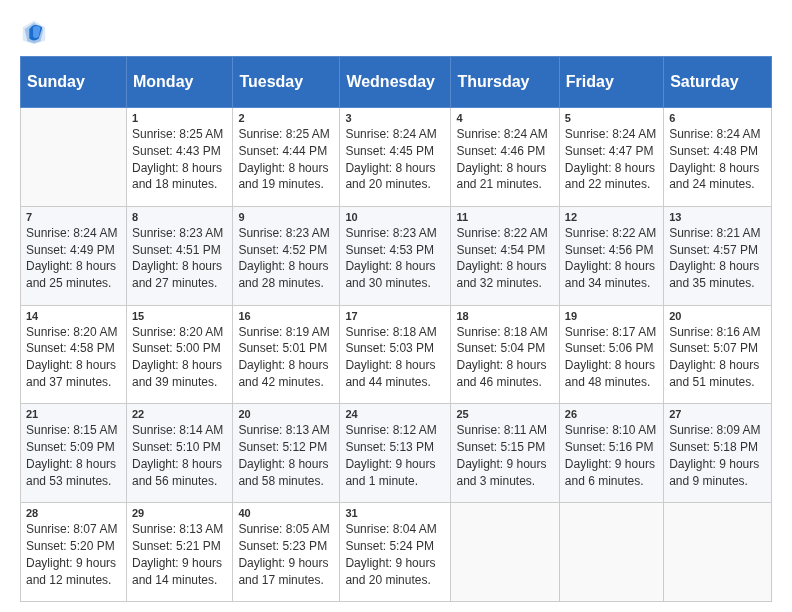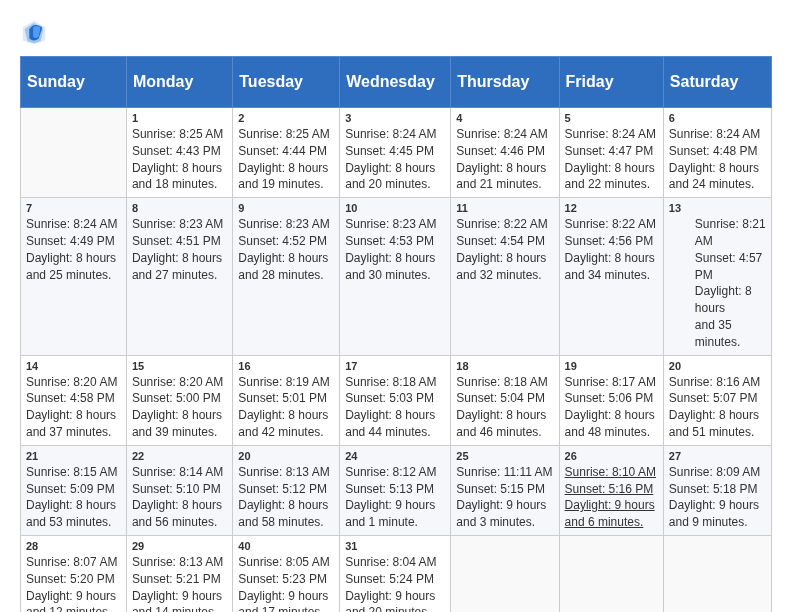--- a/index.html
+++ b/index.html
@@ -222,21 +222,21 @@
           </td>
           <td>
             <span class="day-number">12</span>
             <div class="day-info" style="white-space: pre-line;">Sunrise: 8:22 AM
 Sunset: 4:56 PM
 Daylight: 8 hours
 and 34 minutes.</div>
           </td>
           <td>
             <span class="day-number">13</span>
-            <div class="day-info" style="white-space: pre-line; margin-left: 26px;">Sunrise: 8:21 AM
+            <div class="day-info" style="white-space: pre-line;">Sunrise: 8:21 AM
 Sunset: 4:57 PM
 Daylight: 8 hours
 and 35 minutes.</div>
           </td>
         </tr>
         <tr>
           <td>
             <span class="day-number">14</span>
             <div class="day-info" style="white-space: pre-line;">Sunrise: 8:20 AM
 Sunset: 4:58 PM
@@ -310,28 +310,28 @@
           </td>
           <td>
             <span class="day-number">24</span>
             <div class="day-info" style="white-space: pre-line;">Sunrise: 8:12 AM
 Sunset: 5:13 PM
 Daylight: 9 hours
 and 1 minute.</div>
           </td>
           <td>
             <span class="day-number">25</span>
-            <div class="day-info" style="white-space: pre-line;">Sunrise: 11:11 AM
+            <div class="day-info" style="white-space: pre-line;">Sunrise: 8:11 AM
 Sunset: 5:15 PM
 Daylight: 9 hours
 and 3 minutes.</div>
           </td>
           <td>
             <span class="day-number">26</span>
-            <div class="day-info" style="white-space: pre-line; text-decoration: underline;">Sunrise: 8:10 AM
+            <div class="day-info" style="white-space: pre-line;">Sunrise: 8:10 AM
 Sunset: 5:16 PM
 Daylight: 9 hours
 and 6 minutes.</div>
           </td>
           <td>
             <span class="day-number">27</span>
             <div class="day-info" style="white-space: pre-line;">Sunrise: 8:09 AM
 Sunset: 5:18 PM
 Daylight: 9 hours
 and 9 minutes.</div>

